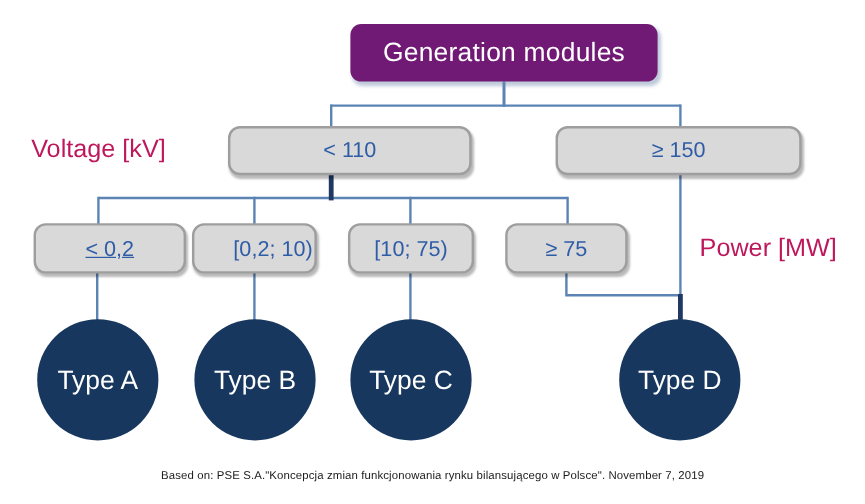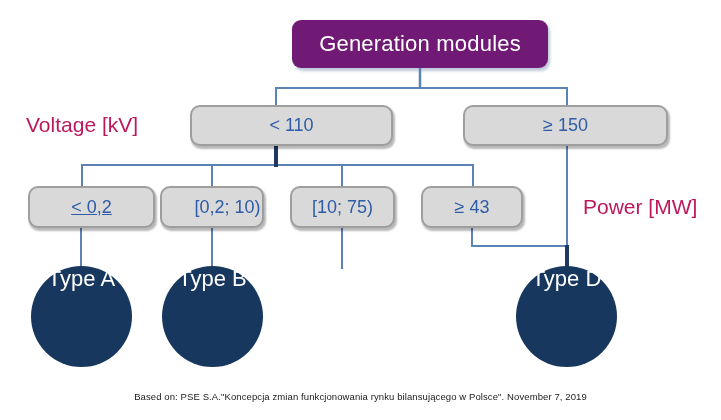--- a/index.html
+++ b/index.html
@@ -23,21 +23,21 @@
   }
   #v1{left:174px;top:105px;width:203px;height:41px;margin-left:16px;}
   #v2{left:463px;top:105px;width:205px;height:41px;}
   #p1{left:28px;top:186px;width:127px;height:42px;text-decoration:underline;}
   #p2{left:160px;top:186px;width:104px;height:42px;padding-left:31px;}
   #p3{left:290px;top:186px;width:105px;height:42px;justify-content:center;}
   #p4{left:421px;top:186px;width:102px;height:42px;}
   .circle{
     position:absolute;top:266px;width:101px;height:101px;border-radius:50%;
     background:#17375E;color:#ffffff;
-    display:flex;align-items:flex-start;justify-content:center;font-size:22px;
+    display:flex;align-items:center;justify-content:center;font-size:22px;
   }
   #c1{left:31px;} #c2{left:162px;} #c3{left:292px;} #c4{left:516px;}
   .axis-label{position:absolute;font-size:21px;color:#be185d;white-space:nowrap;}
   #voltage-label{left:26px;top:113px;}
   #power-label{left:583px;top:195px;}
   .footer{
     position:absolute;left:0;right:0;top:391px;text-align:center;
     font-size:9.5px;color:#1a1a1a;letter-spacing:.1px;
   }
 </style>
@@ -85,30 +85,33 @@
   <div class="gbox" id="p1">
     <span>&lt; 0,2</span>
   </div>
   <div class="gbox" id="p2">
     <span>[0,2; 10)</span>
   </div>
   <div class="gbox" id="p3">
     <span>[10; 75)</span>
   </div>
   <div class="gbox" id="p4">
-    <span>≥ 43</span>
+    <span>≥ 75</span>
   </div>
 
   <div class="axis-label" id="power-label">Power [MW]</div>
 
   <div class="circle" id="c1">
     <span>Type A</span>
   </div>
   <div class="circle" id="c2">
     <span>Type B</span>
   </div>
+  <div class="circle" id="c3">
+    <span>Type C</span>
+  </div>
   <div class="circle" id="c4">
     <span>Type D</span>
   </div>
 
   <div class="footer">Based on: PSE S.A."Koncepcja zmian funkcjonowania rynku bilansującego w Polsce". November 7, 2019</div>
 
 </div>
 
 </body></html>

